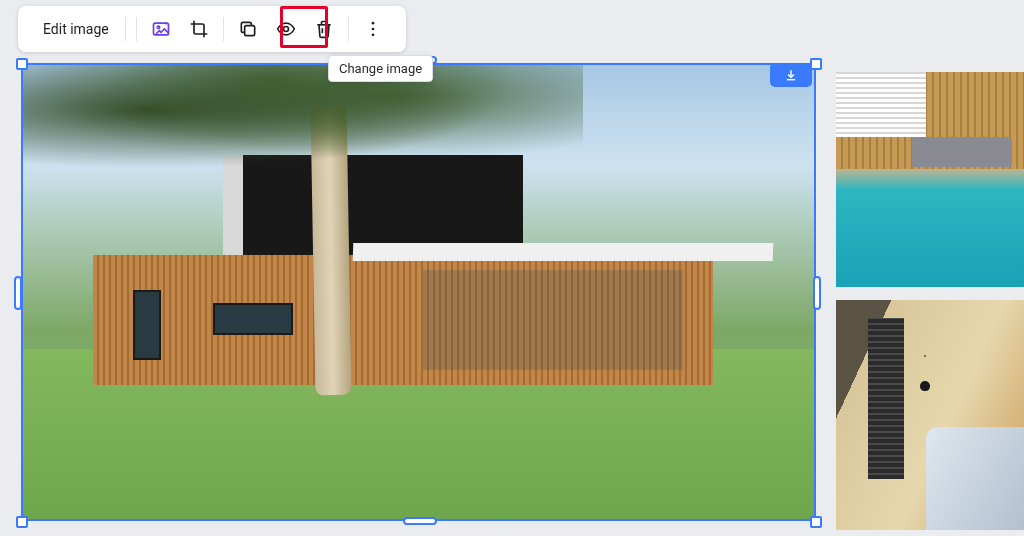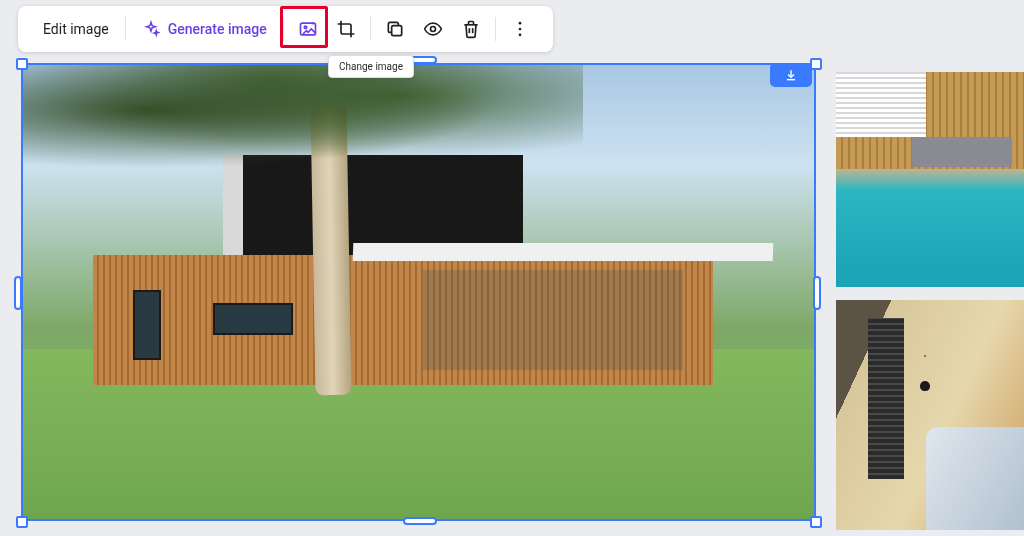--- a/index.html
+++ b/index.html
@@ -77,21 +77,21 @@
 
   
   .tooltip {
     position: absolute;
     top: 55px;
     left: 328px;
     background: #ffffff;
     border: 1px solid #dcdce0;
     border-radius: 4px;
     padding: 5px 10px;
-    font-size: 10px;
+    font-size: 13px;
     color: #2b2b2f;
     box-shadow: 0 2px 6px rgba(0,0,0,0.12);
     z-index: 25;
   }
 
   
   .canvas {
     position: absolute;
     top: 60px;
     left: 18px;
@@ -274,29 +274,20 @@
   }
 
   svg { display: block; }
 </style>
 </head>
 <body>
 
 <div class="toolbar">
   <div class="tb-label">Edit image</div>
   <div class="tb-sep"></div>
-  <div class="tb-generate">
-    <span>
-      <svg width="18" height="18" viewBox="0 0 24 24" fill="none" stroke="#6b3fe8" stroke-width="2">
-        <path d="M12 3l1.5 4.5L18 9l-4.5 1.5L12 15l-1.5-4.5L6 9l4.5-1.5L12 3z"></path>
-        <path d="M19 14l.7 2.1 2.1.7-2.1.7L19 20l-.7-2.1-2.1-.7 2.1-.7L19 14z"></path>
-      </svg>
-    </span>
-    <span>Generate image</span>
-  </div>
   <div class="tb-sep"></div>
   <div class="tb-icon-btn purple highlight">
     <svg width="20" height="20" viewBox="0 0 24 24" fill="none" stroke="#6b3fe8" stroke-width="2">
       <rect x="3" y="5" width="18" height="14" rx="2"></rect>
       <circle cx="9" cy="10" r="1.5"></circle>
       <path d="M21 17l-5-5-4 4-2-2-4 4"></path>
       <path d="M18 3l.6 1.8L20.4 5.4 18.6 6 18 7.8 17.4 6 15.6 5.4 17.4 4.8 18 3z" fill="#6b3fe8" stroke="none"></path>
     </svg>
   </div>
   <div class="tb-icon-btn">

